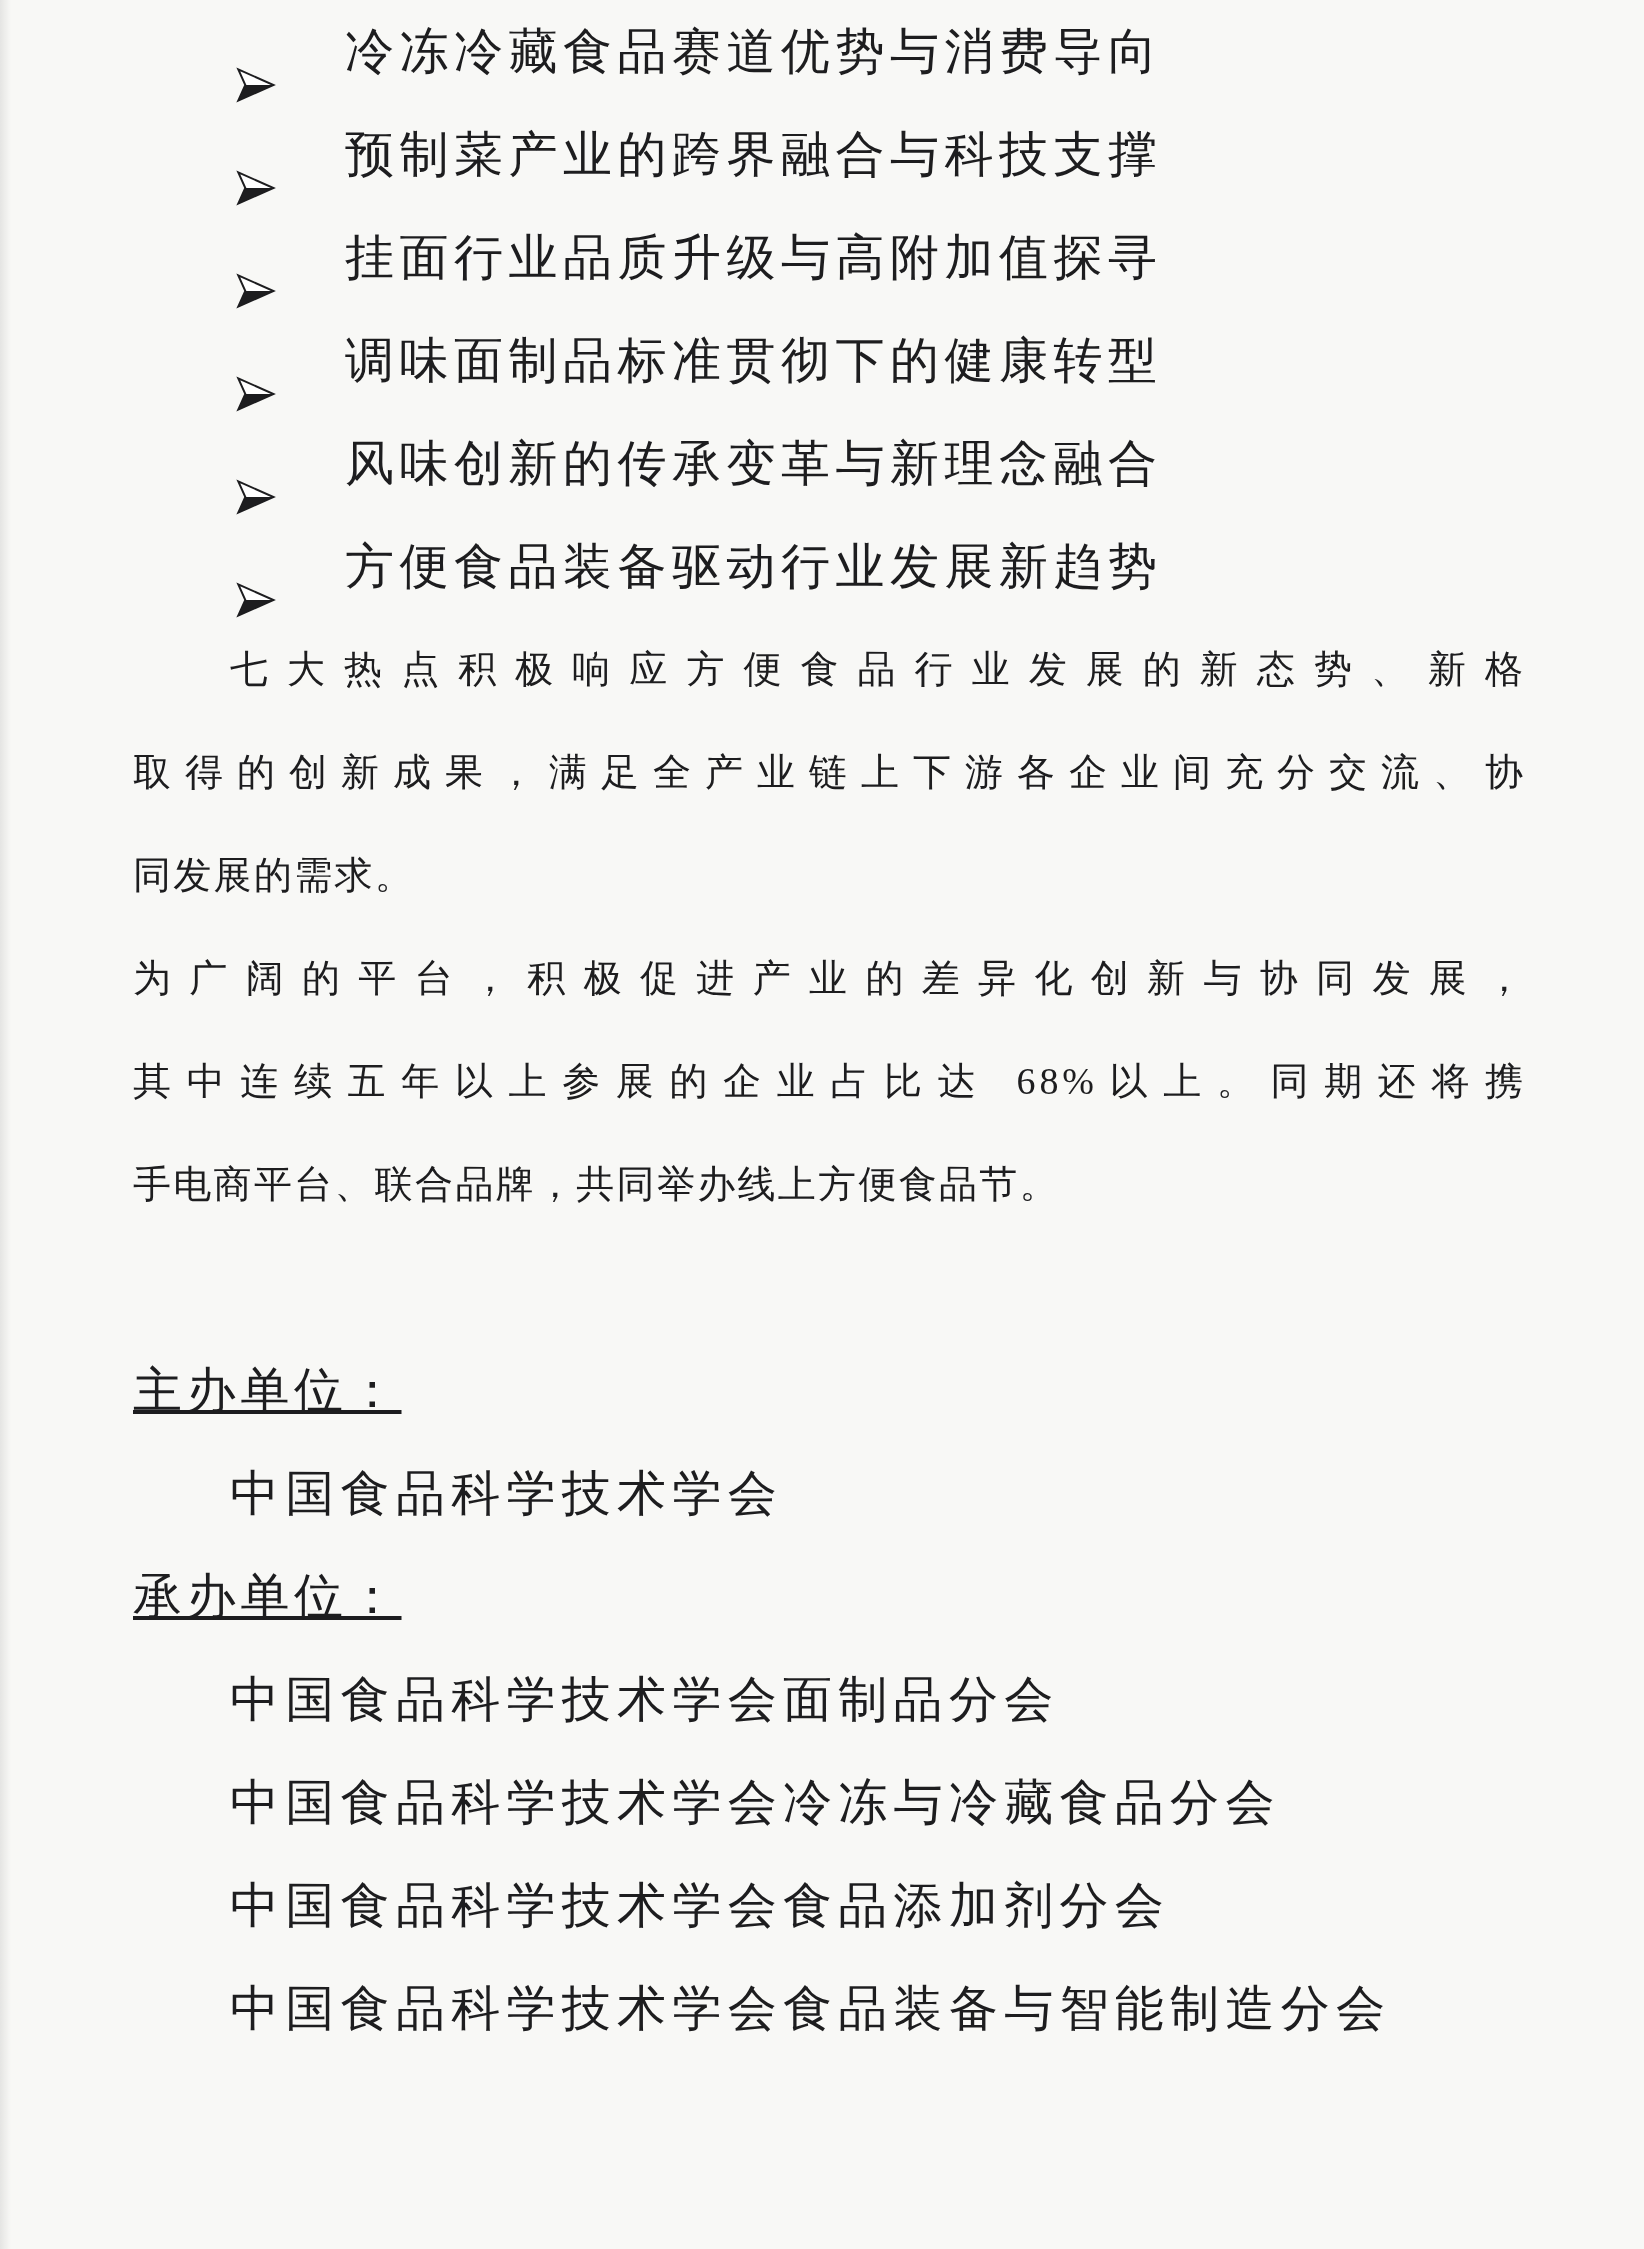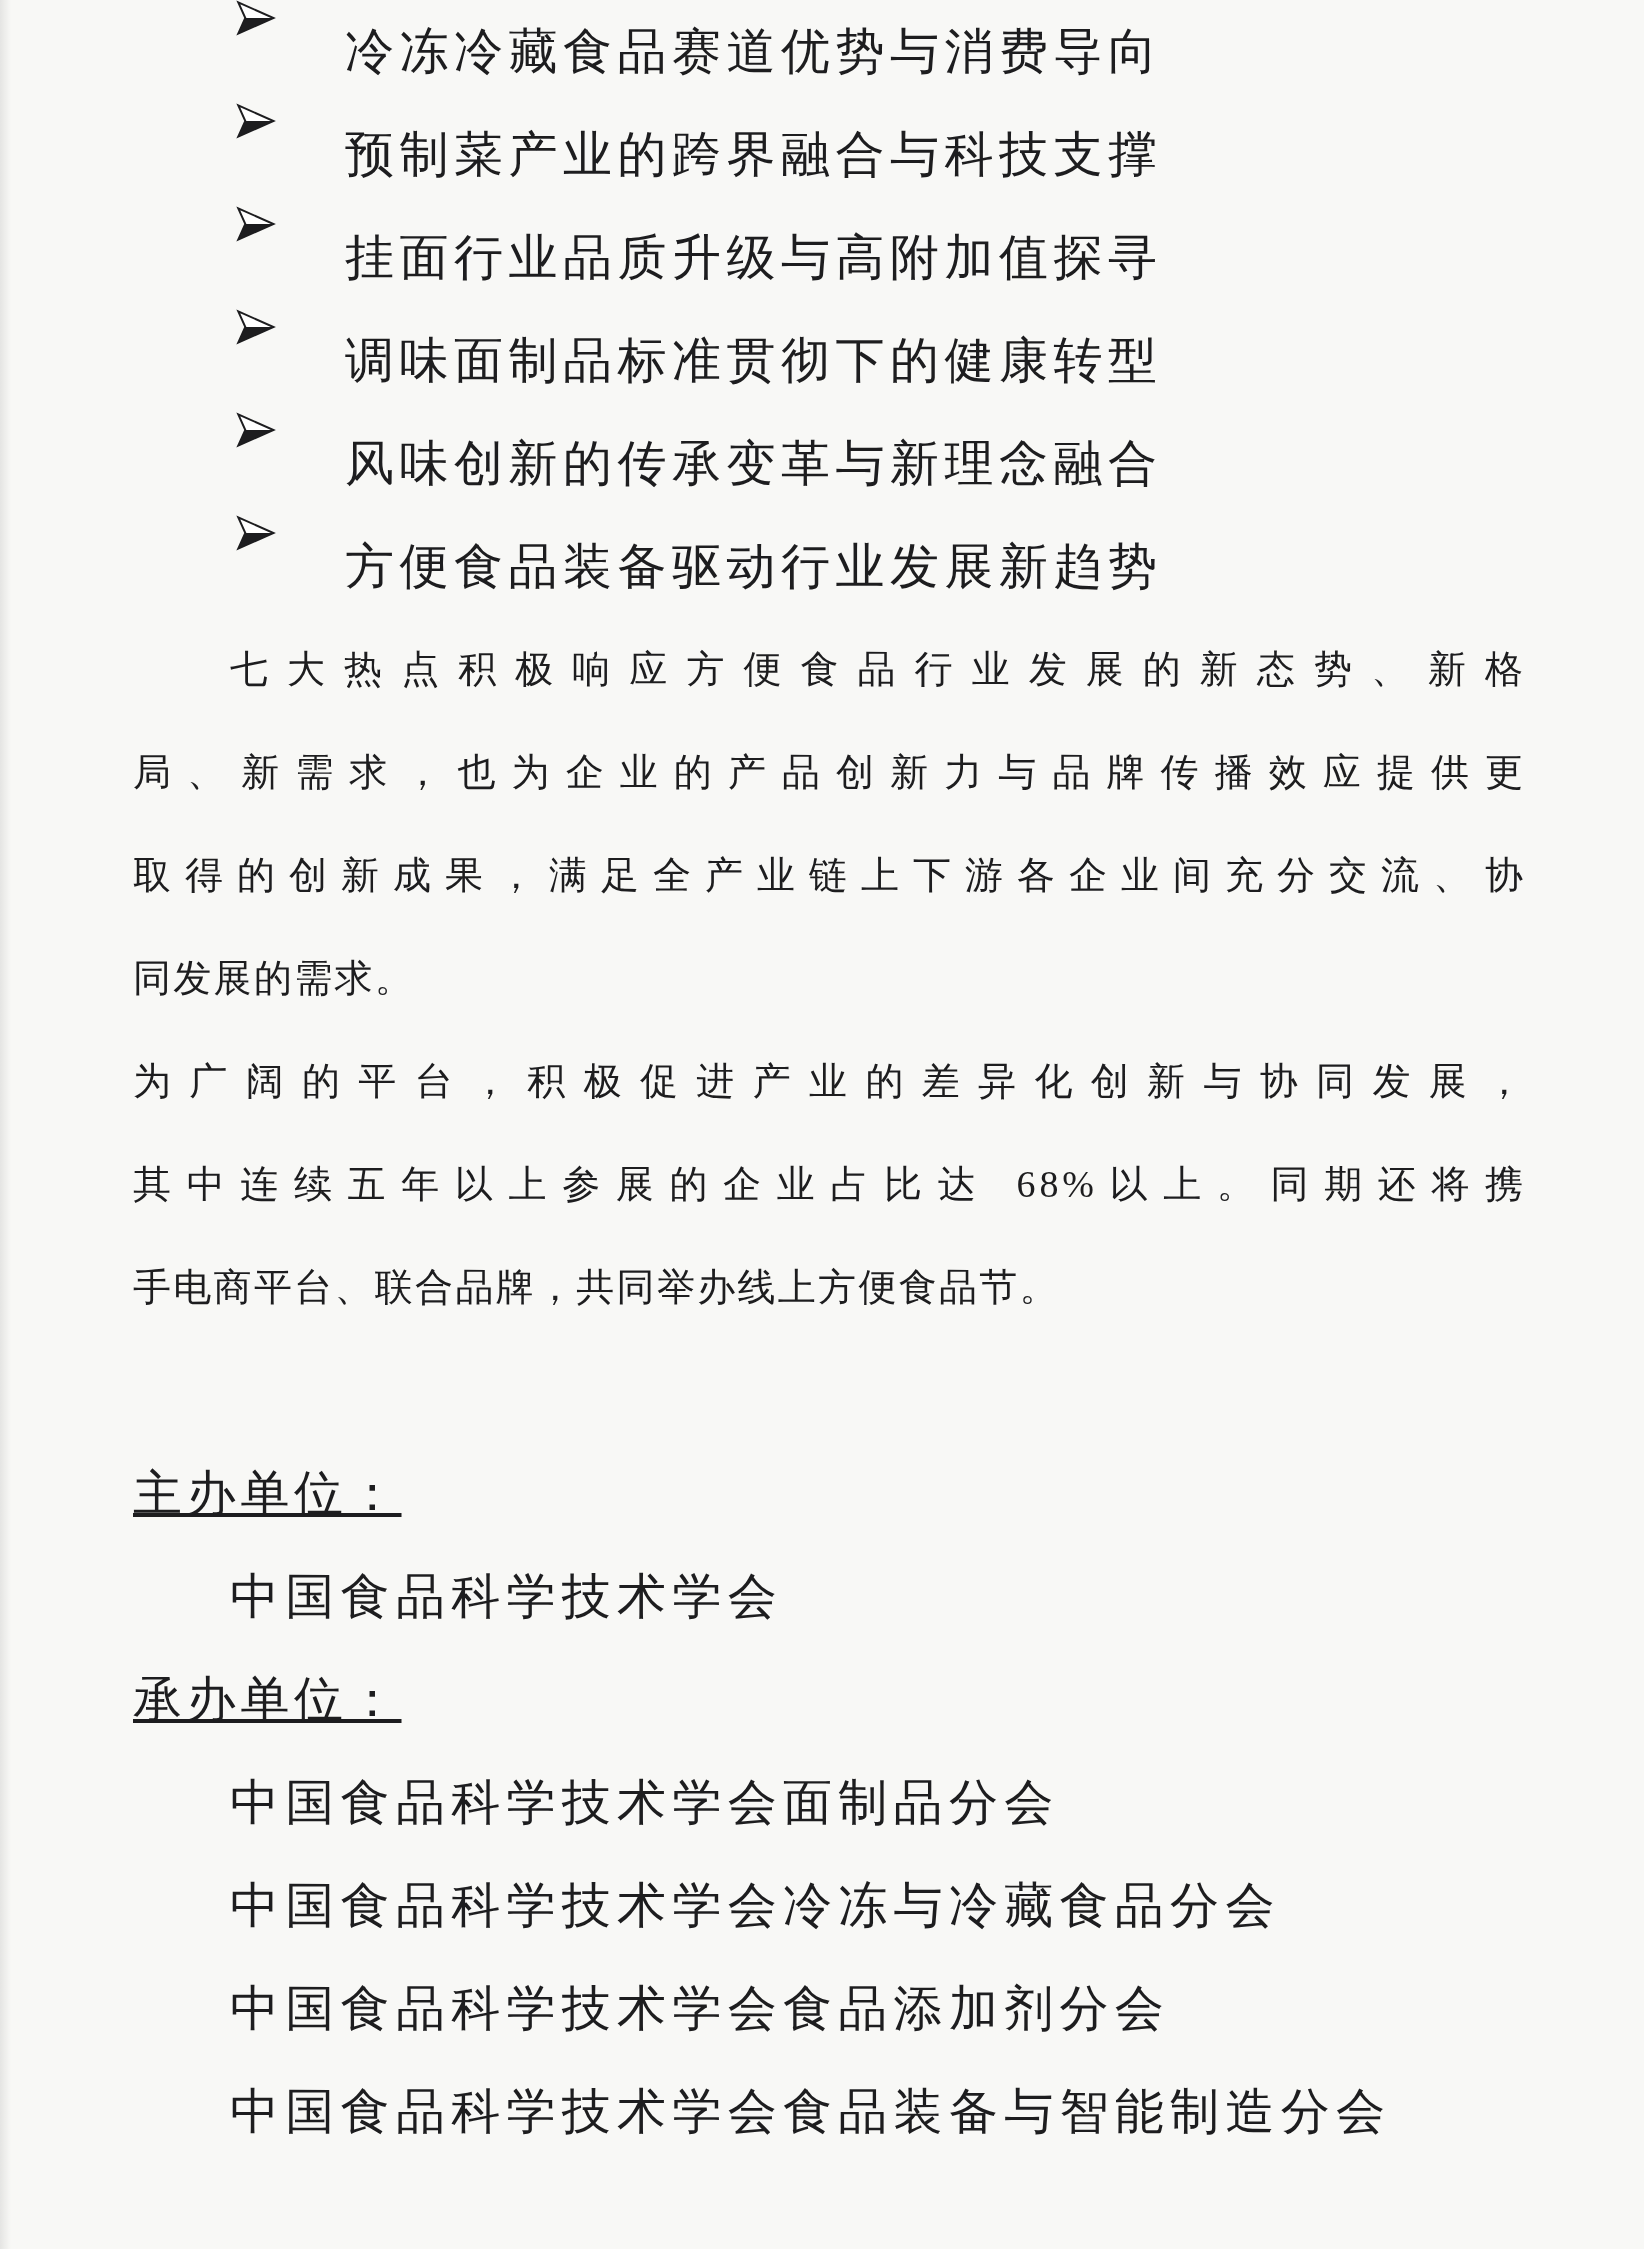--- a/index.html
+++ b/index.html
@@ -22,21 +22,21 @@
     width: 11px; height: 100%;
     background: linear-gradient(to right, rgba(0,0,0,0.08), rgba(0,0,0,0));
     pointer-events: none;
   }
   .row {
     height: 103px; line-height: 103px;
     font-size: 49px;
     white-space: nowrap;
   }
   
-  .bullet-row { display: flex; align-items: flex-start; }
+  .bullet-row { display: flex; align-items: flex-end; }
   .arrow-wrap {
     display: inline-flex; align-items: center;
     margin-left: 102px; margin-right: 69px;
     width: 41px; height: 36px; flex: 0 0 auto;
   }
   .btext { letter-spacing: 5.5px; }
   
   .pline {
     height: 103px; line-height: 103px;
     font-size: 38px; letter-spacing: 3.9px;
@@ -108,21 +108,20 @@
             <polygon points="4,3 49,23 4,43 13,23" fill="#ffffff" stroke="#1d1d1f" stroke-width="2.5"></polygon>
             <polygon points="13,23 49,23 4,43" fill="#1d1d1f"></polygon>
           </svg>
         </span>
       <span class="btext">方便食品装备驱动行业发展新趋势</span>
     </div>
   </section>
 
   <section>
     <div class="pline pfirst">七大热点积极响应方便食品行业发展的新态势、新格</div>
-    <div class="pline">局、新需求，也为企业的产品创新力与品牌传播效应提供更</div>
     <div class="pline">取得的创新成果，满足全产业链上下游各企业间充分交流、协</div>
     <div class="pline plast">同发展的需求。</div>
   </section>
 
   <section>
     <div class="pline">为广阔的平台，积极促进产业的差异化创新与协同发展，</div>
     <div class="pline">其中连续五年以上参展的企业占比达 68%以上。同期还将携</div>
     <div class="pline plast">手电商平台、联合品牌，共同举办线上方便食品节。</div>
   </section>
 

